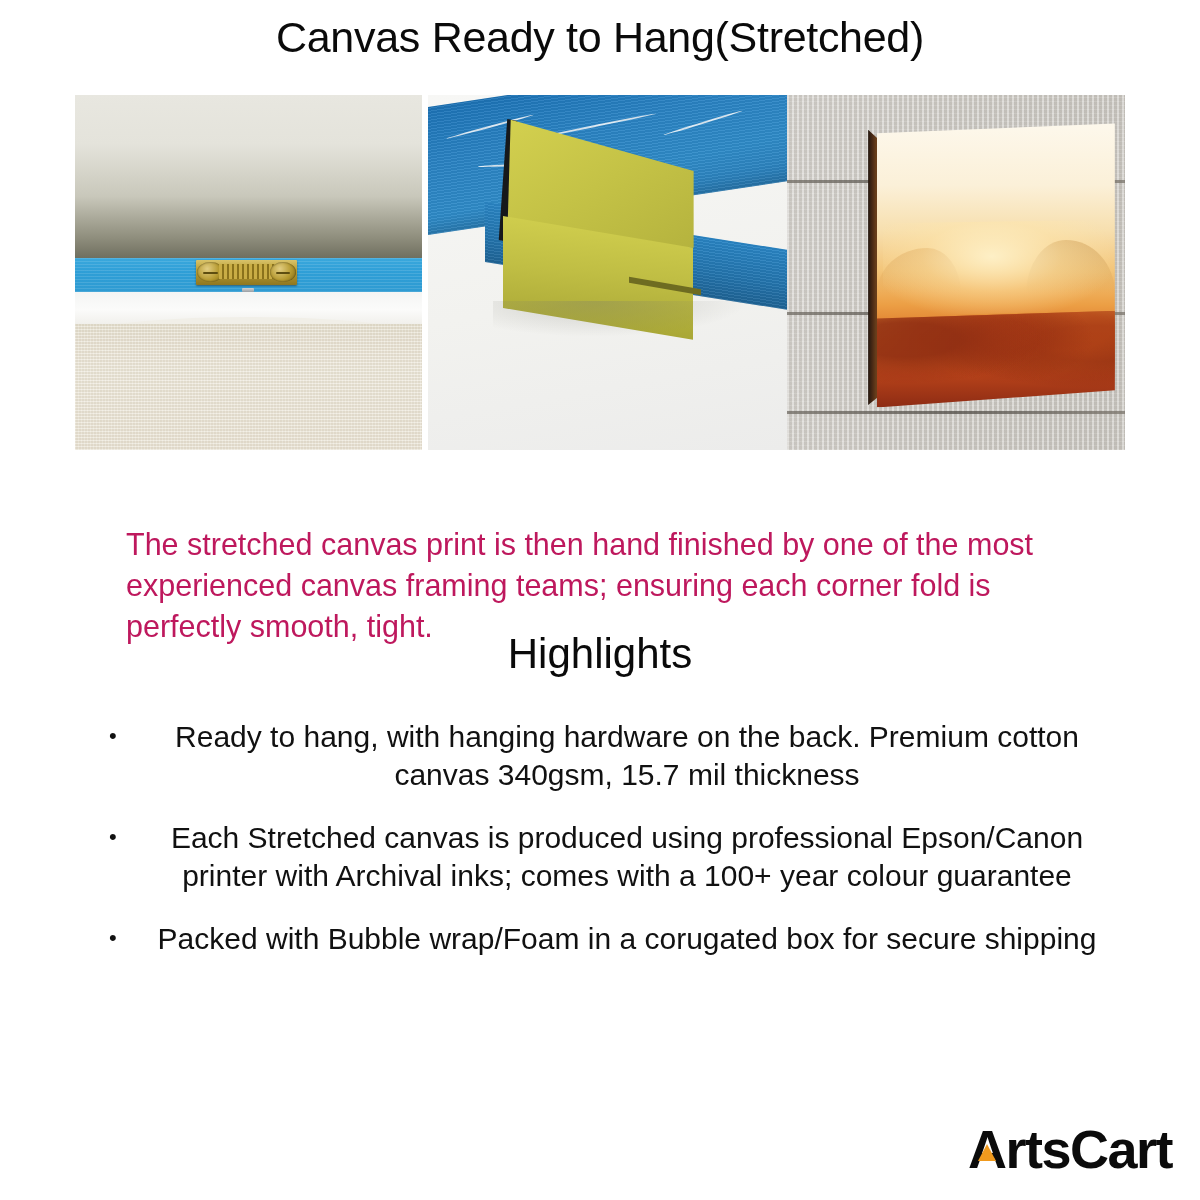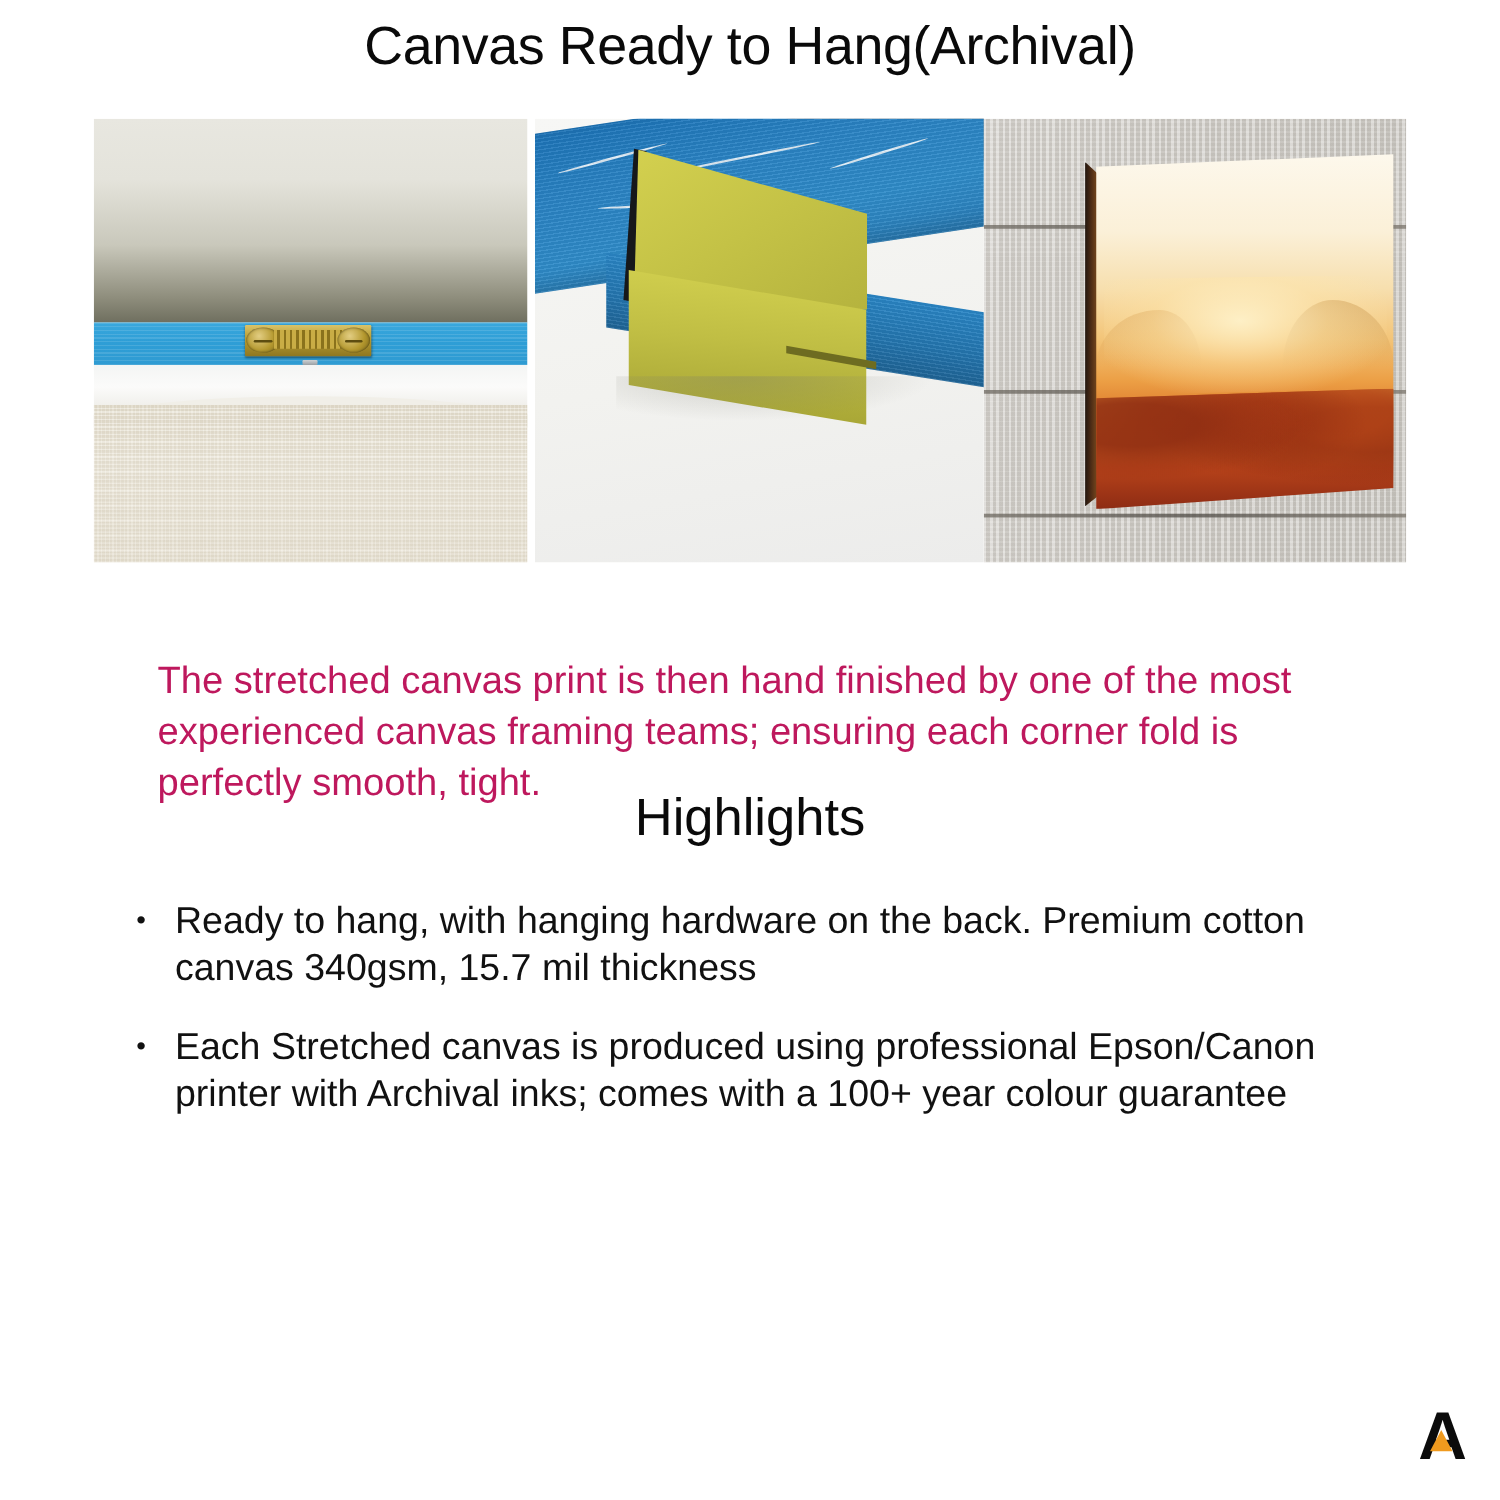--- a/index.html
+++ b/index.html
@@ -286,20 +286,21 @@
   }
   .bullet {
     position: relative;
     padding-left: 36px;
     margin-bottom: 25px;
     font-size: 30px;
     line-height: 38px;
     font-weight: 400;
     font-stretch: condensed;
     color: #111111;
+    text-align: center;
   }
   .bullet::before {
     content: "\2022";
     position: absolute;
     left: 5px;
     top: -1px;
     font-size: 22px;
     line-height: 38px;
     color: #111111;
   }
@@ -328,21 +329,21 @@
     transform: translateX(-50%);
     width: 0; height: 0;
     border-left: 9px solid transparent;
     border-right: 9px solid transparent;
     border-bottom: 17px solid #F09A1E;
   }
 </style>
 </head>
 <body>
 
-<div class="page-title">Canvas Ready to Hang(Archival)</div>
+<div class="page-title">Canvas Ready to Hang(Stretched)</div>
 
 <div class="gallery">
 
   <div class="panel panel-1">
     <div class="p1-wallfade"></div>
     <div class="p1-blueedge"></div>
     <div class="p1-whiteband"></div>
     <div class="p1-facecurve"></div>
     <div class="p1-canvasface"></div>
     <div class="hanger">
@@ -391,20 +392,22 @@
   </div>
 </div>
 
 <p class="body-text">The stretched canvas print is then hand finished by one of the most experienced canvas framing teams; ensuring each corner fold is perfectly smooth, tight.</p>
 
 <div class="highlights-heading">Highlights</div>
 
 <ul class="bullets">
   <li class="bullet">Ready to hang,  with hanging hardware on the back.  Premium cotton canvas 340gsm, 15.7 mil thickness</li>
   <li class="bullet">Each Stretched canvas is produced using professional Epson/Canon printer with Archival inks; comes with a 100+ year colour guarantee</li>
+  <li class="bullet">Packed with Bubble wrap/Foam in a corugated box for secure shipping</li>
 </ul>
 
 <div class="logo">
   <span class="logo-a">
     <span>A</span>
     <span class="logo-a-triangle"></span>
   </span>
+  <span>rtsCart</span>
 </div>
 
 </body></html>

